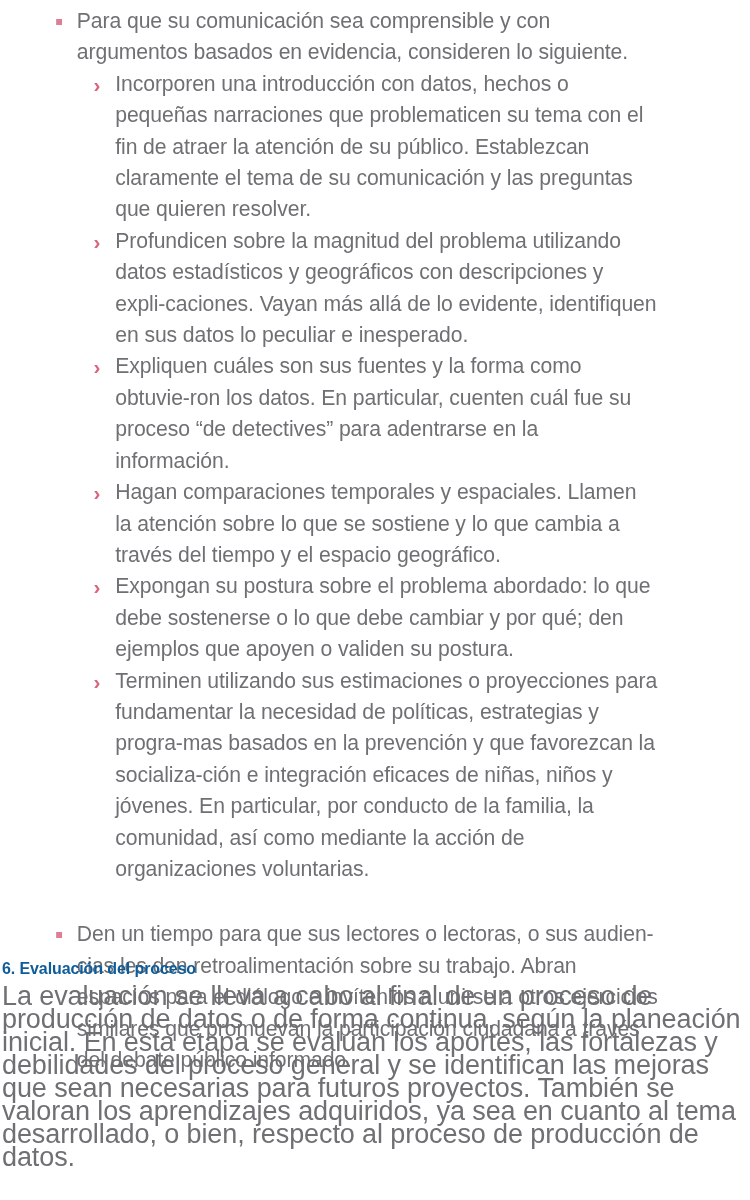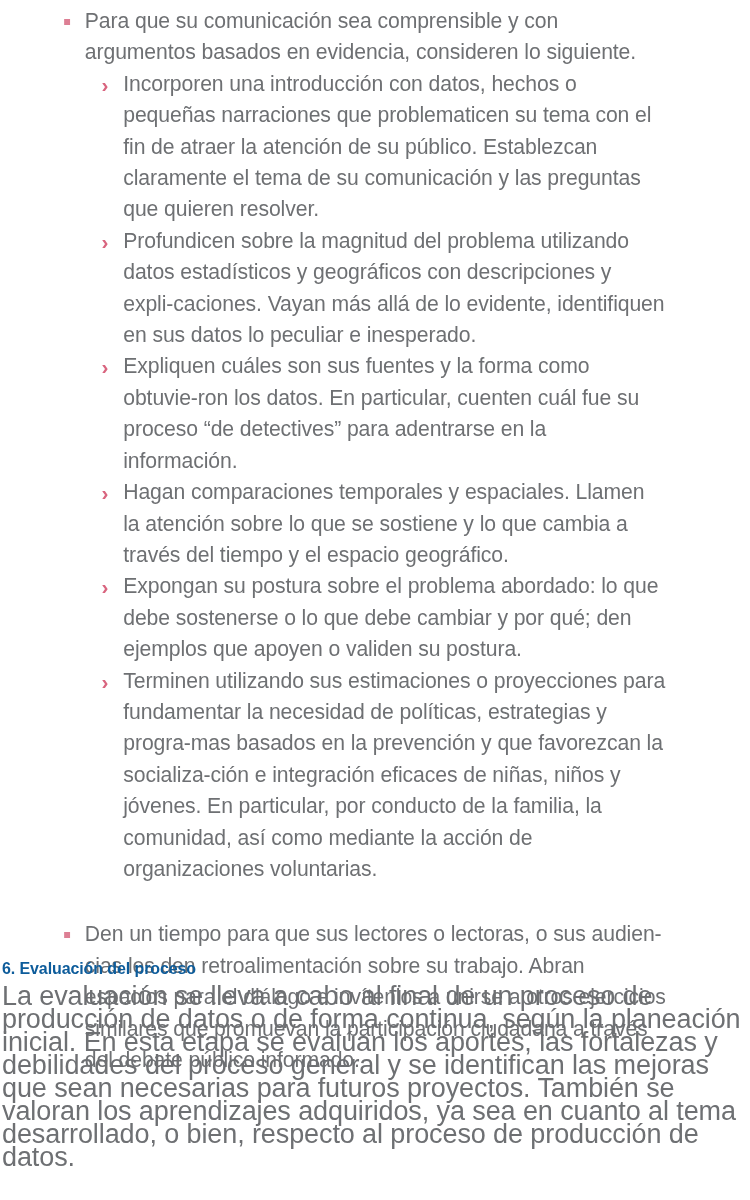--- a/index.html
+++ b/index.html
@@ -98,21 +98,21 @@
   .section-paragraph {
     font-size: 27px;
     line-height: 23px;
     color: #6e7073;
     margin: 0;
     letter-spacing: -0.1px;
   }
 
   .list-wrap {
     position: absolute;
-    left: 8px;
+    left: 0;
     top: 6px;
     width: 682px;
   }
 </style>
 </head>
 <body>
 
 <div class="page">
 
   <div class="list-wrap">

